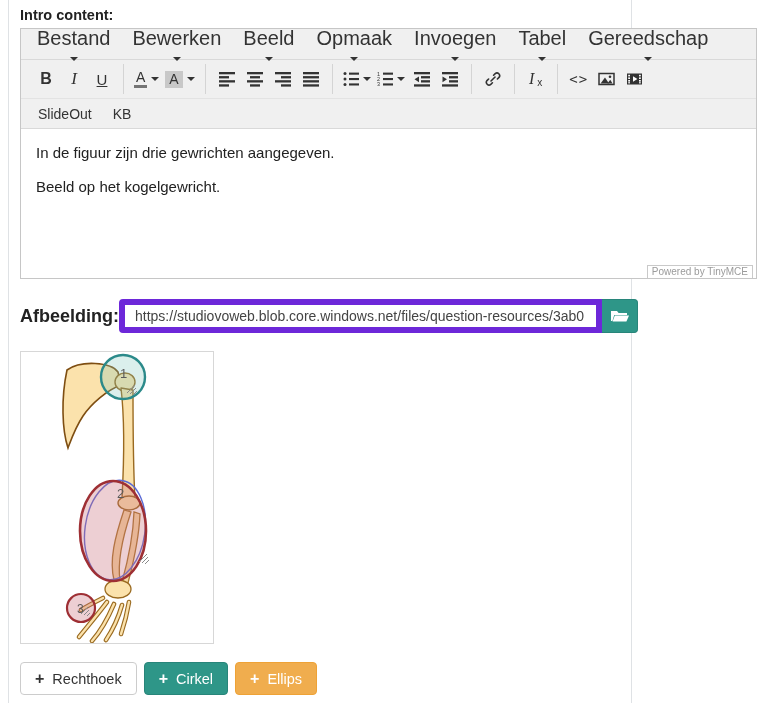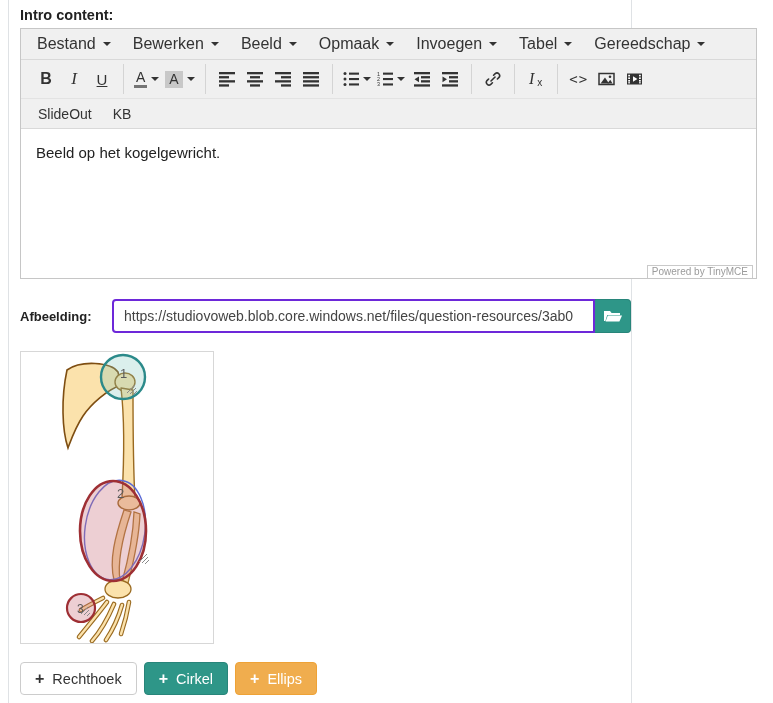--- a/index.html
+++ b/index.html
@@ -17,21 +17,21 @@
   .section-label { font-size:14.5px; font-weight:bold; color:#222; margin:2px 0 5px 0; }
 
   
   .mce-editor { width:737px; border:1px solid #c6c6c6; background:#f0f0f0; }
   .mce-menubar {
     height:31px; display:flex; align-items:center; padding:0 5px;
     border-bottom:1px solid #d9d9d9;
   }
   .menu-item {
     display:flex; align-items:center; gap:7px; padding:5px 11px;
-    font-size:16px; color:#333; cursor:pointer; border-radius:2px;
+    font-size:20px; color:#333; cursor:pointer; border-radius:2px;flex-direction:column;
   }
   .caret-down {
     width:0; height:0; border-left:4px solid transparent;
     border-right:4px solid transparent; border-top:4px solid #333;
   }
   .mce-toolbar {
     display:flex; align-items:center; height:39px; padding:0 4px;
     border-bottom:1px solid #e3e3e3;
   }
   .tb-group { display:flex; align-items:center; padding:0 7px; height:30px; }
@@ -58,24 +58,24 @@
   }
   .mce-edit-area p { margin:0 0 17px 0; font-size:15px; color:#222; }
   .mce-branding {
     position:absolute; right:3px; bottom:0;
     font-size:10px; color:#9b9b9b; background:#fff;
     border:1px solid #c9c9c9; border-bottom:none; padding:0 4px 1px 4px;
   }
 
   
   .image-row { display:flex; align-items:center; margin-top:20px; }
-  .image-row .section-label { width:208px; margin:0; font-size:13px; }
+  .image-row .section-label { width:208px; margin:0; font-size:18px; }
   .url-group { display:flex; }
   .url-input {
-    width:483px; height:34px; border:2px solid #6d28d9; border-radius:4px 0 0 4px;
+    width:483px; height:34px; border:6px solid #6d28d9; border-radius:4px 0 0 4px;
     padding:0 10px; font-size:14px; color:#444; font-family:"Liberation Sans", sans-serif;
     outline:none;
   }
   .folder-btn {
     width:36px; height:34px; background:#2e9688; border:1px solid #28857a;
     border-left:none; border-radius:0 4px 4px 0; display:flex; align-items:center;
     justify-content:center; cursor:pointer;
   }
 
   
@@ -287,20 +287,21 @@
       </div>
 
     </div>
 
     <div class="mce-toolbar2">
       <div class="txt-btn">SlideOut</div>
       <div class="txt-btn">KB</div>
     </div>
 
     <div class="mce-edit-area">
+      <p>In de figuur zijn drie gewrichten aangegeven.</p>
       <p>Beeld op het kogelgewricht.</p>
       <div class="mce-branding">Powered by TinyMCE</div>
     </div>
 
   </div>
 
   <div class="image-row">
     <div class="section-label">Afbeelding:</div>
     <div class="url-group">
       <input class="url-input" type="text" value="https://studiovoweb.blob.core.windows.net/files/question-resources/3ab0" style="">

